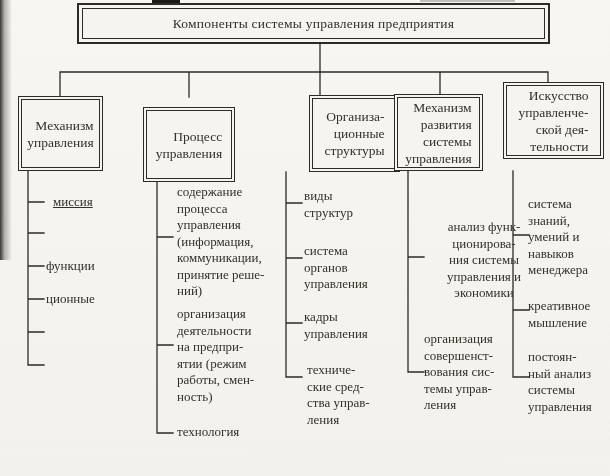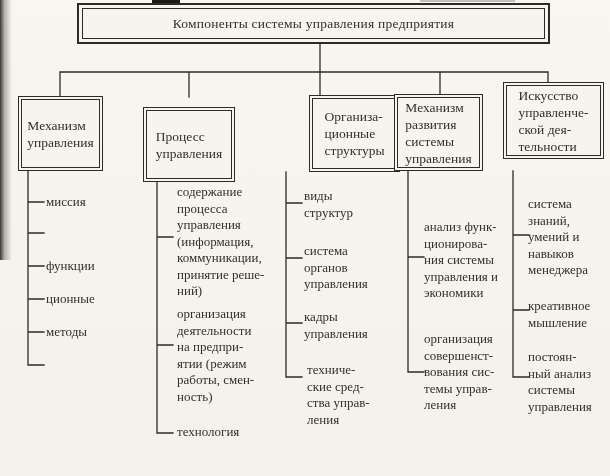--- a/index.html
+++ b/index.html
@@ -21,21 +21,21 @@
   .connectors{position:absolute;left:0;top:0;color:var(--line);}
   .node{
     position:absolute;box-sizing:border-box;
     border:1.5px solid var(--line);
     padding:2px;background:var(--background);
   }
   .node .inner{
     box-sizing:border-box;width:100%;height:100%;
     border:1px solid var(--line);
     display:flex;align-items:center;justify-content:center;
-    text-align:left;white-space:pre-line;
+    text-align:right;white-space:pre-line;
     font-size:13.5px;line-height:17px;color:var(--text);
   }
   .title-node{border-width:2.5px;padding:3px;}
   .title-node .inner{border-width:1.5px;letter-spacing:.25px;}
   .leaf{
     position:absolute;white-space:pre-line;
     font-size:13px;line-height:16.5px;color:var(--text);
     width:120px;
   }
   .leaf.narrow{width:85px;}
@@ -93,24 +93,23 @@
 системы
 управления</div>
   </div>
   <div class="node" style="left:503px;top:82px;width:101px;height:77px;">
     <div class="inner">Искусство
 управленче-
 ской дея-
 тельности</div>
   </div>
 
-  <div class="leaf narrow" style="left:46px;top:194px;">миссия</div>
+  <div class="leaf narrow" style="left:53px;top:194px;text-decoration:underline;">миссия</div>
   <div class="leaf narrow" style="left:46px;top:258px;">функции</div>
   <div class="leaf narrow" style="left:46px;top:291px;">ционные</div>
-  <div class="leaf narrow" style="left:46px;top:324px;">методы</div>
 
   <div class="leaf" style="left:177px;top:184px;">содержание
 процесса
 управления
 (информация,
 коммуникации,
 принятие реше-
 ний)</div>
   <div class="leaf" style="left:177px;top:306px;">организация
 деятельности
@@ -125,21 +124,21 @@
   <div class="leaf" style="left:304px;top:243px;">система
 органов
 управления</div>
   <div class="leaf" style="left:304px;top:309px;">кадры
 управления</div>
   <div class="leaf" style="left:307px;top:362px;">техниче-
 ские сред-
 ства управ-
 ления</div>
 
-  <div class="leaf" style="left:424px;top:219px;">анализ функ-
+  <div class="leaf" style="left:424px;top:219px;text-align:center;">анализ функ-
 ционирова-
 ния системы
 управления и
 экономики</div>
   <div class="leaf" style="left:424px;top:331px;">организация
 совершенст-
 вования сис-
 темы управ-
 ления</div>
 

